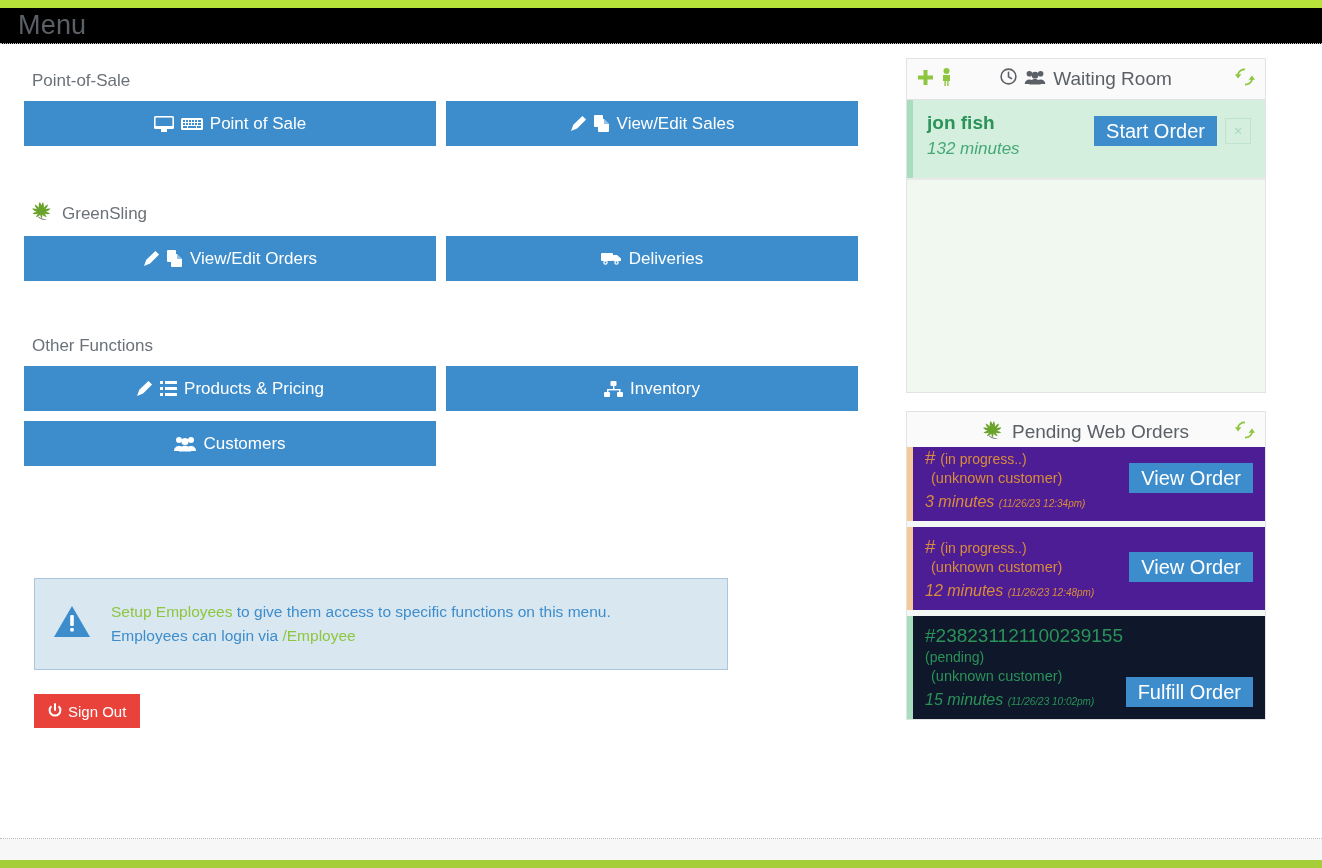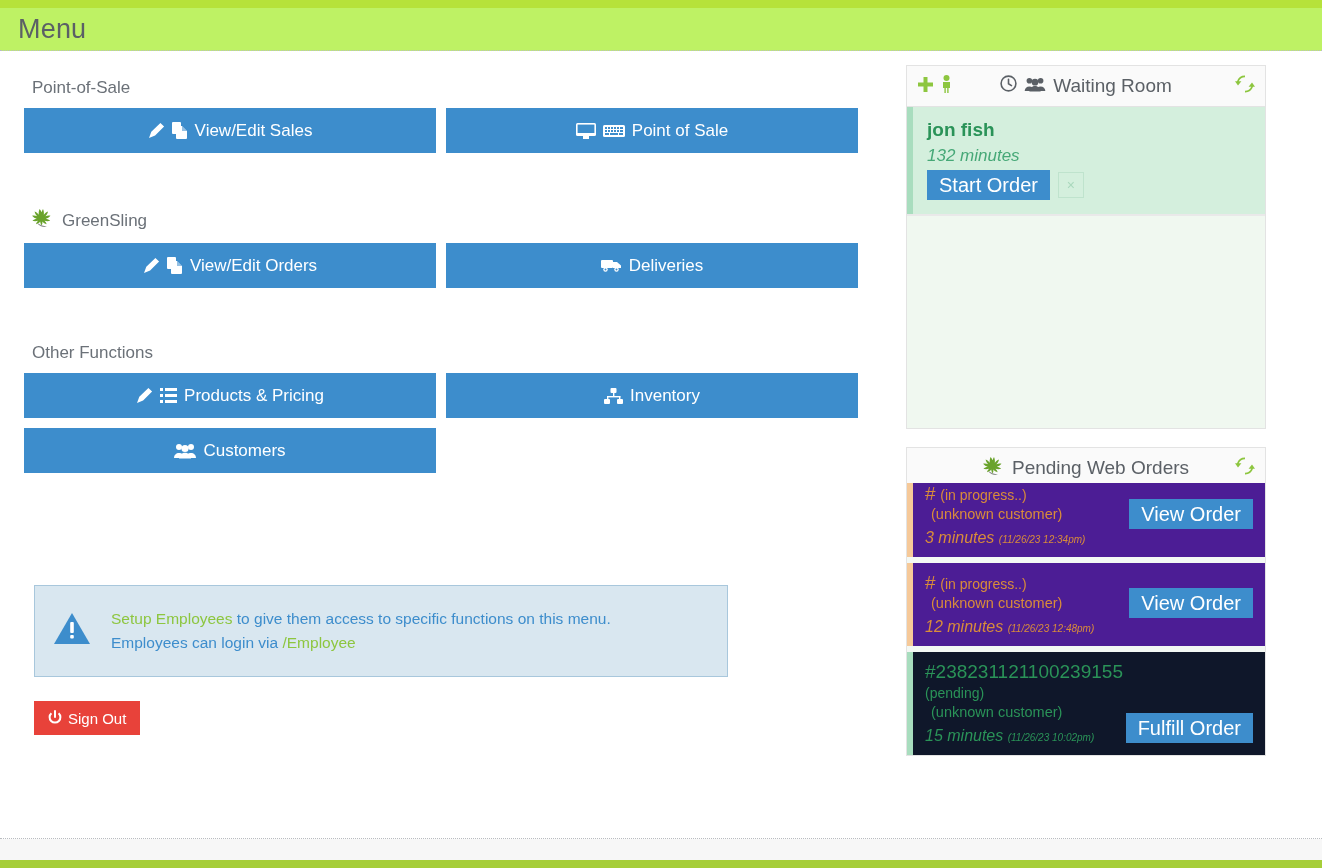--- a/index.html
+++ b/index.html
@@ -9,22 +9,22 @@
     font-family: "Liberation Sans", sans-serif;
     overflow: hidden;
   }
   .page { position: relative; width: 1322px; height: 868px; }
 
   
   .topbar { height: 8px; background: #b6e23a; width: 100%; }
 
   
   .header-band {
-    height: 43px;
-    background: #bef264;
+    height: 36px;
+    background: #000000;
     border-bottom: 1px dotted #b9bcc0;
     display: flex; align-items: center;
     padding-left: 18px;
   }
   .header-title {
     font-size: 27px; font-weight: 400; color: #5b6066;
     letter-spacing: .2px;
   }
 
   
@@ -105,21 +105,20 @@
     background: #ffffff;
   }
 
   
   .wr-card {
     background: #d4efdd;
     border-left: 6px solid #a8ddbe;
     padding: 12px 14px 14px 14px;
     display: flex; align-items: flex-start;
     min-height: 78px;
-    flex-direction: column;
   }
   .wr-info { flex: 1; }
   .wr-name { font-size: 19px; font-weight: bold; color: #2a9358; }
   .wr-time { font-size: 17px; font-style: italic; color: #46a877; margin-top: 5px; }
   .wr-actions { display: flex; align-items: center; gap: 8px; padding-top: 4px; }
   .btn-blue {
     background: #3d8dcc; color: #fff; border: none;
     height: 30px; padding: 0 12px; font-size: 20px;
     font-family: "Liberation Sans", sans-serif; cursor: pointer;
   }
@@ -183,35 +182,20 @@
 
   <div class="main">
 
     <div class="left-col">
 
       
       <div class="section-label">
         <span>Point-of-Sale</span>
       </div>
       <div class="btn-row">
-        <button class="big-btn">
-          <span>
-            <svg width="17" height="17" viewBox="0 0 17 17" fill="#fff">
-                <path d="M12.4 0.9l3.7 3.7-9 9L1 15.9l2.3-6.1 9.1-8.9z"></path>
-              </svg>
-          </span>
-          <span>
-            <svg width="16" height="17" viewBox="0 0 16 17" fill="#fff">
-                <rect x="0" y="0" width="9" height="12" rx="1"></rect>
-                <path d="M4 4h6l5 5v7a1 1 0 0 1-1 1H5a1 1 0 0 1-1-1V4z"></path>
-                <path d="M10 4l5 5h-5V4z" fill="#3d8dcc" opacity=".55"></path>
-              </svg>
-          </span>
-          <span class="lbl">View/Edit Sales</span>
-        </button>
         <button class="big-btn">
           <span>
             <svg width="20" height="16" viewBox="0 0 20 16" fill="#fff">
                 <rect x="0" y="0" width="20" height="13" rx="1.5"></rect>
                 <rect x="1.6" y="1.6" width="16.8" height="8.4" fill="#3d8dcc"></rect>
                 <rect x="7" y="13" width="6" height="3"></rect>
               </svg>
           </span>
           <span>
             <svg width="22" height="14" viewBox="0 0 22 14" fill="#fff">
@@ -230,20 +214,35 @@
                   <rect x="14" y="6" width="2" height="2"></rect>
                   <rect x="17" y="6" width="3" height="2"></rect>
                   <rect x="2" y="9" width="4" height="2"></rect>
                   <rect x="7" y="9" width="8" height="2"></rect>
                   <rect x="16" y="9" width="4" height="2"></rect>
                 </g>
               </svg>
           </span>
           <span class="lbl">Point of Sale</span>
         </button>
+        <button class="big-btn">
+          <span>
+            <svg width="17" height="17" viewBox="0 0 17 17" fill="#fff">
+                <path d="M12.4 0.9l3.7 3.7-9 9L1 15.9l2.3-6.1 9.1-8.9z"></path>
+              </svg>
+          </span>
+          <span>
+            <svg width="16" height="17" viewBox="0 0 16 17" fill="#fff">
+                <rect x="0" y="0" width="9" height="12" rx="1"></rect>
+                <path d="M4 4h6l5 5v7a1 1 0 0 1-1 1H5a1 1 0 0 1-1-1V4z"></path>
+                <path d="M10 4l5 5h-5V4z" fill="#3d8dcc" opacity=".55"></path>
+              </svg>
+          </span>
+          <span class="lbl">View/Edit Sales</span>
+        </button>
       </div>
 
       <div class="spacer-36"></div>
 
       
       <div class="section-label">
         <span>
           <svg width="22" height="20" viewBox="0 0 22 20">
             <g fill="#6aa32c">
               <path d="M11 1c.9 2 1.1 4 .8 5.8C12.9 5.2 14.4 4 16 3.5c-.4 2-1.4 3.6-2.6 4.8 1.6-.7 3.4-.9 5.1-.5-1.3 1.5-3 2.5-4.7 3 1.6.2 3.2.9 4.4 2-2 .6-4 .5-5.7-.1 1 .9 1.8 2.1 2.2 3.5-1.8-.4-3.3-1.4-4.3-2.7.1 1.3-.1 2.7-.6 4-1-1.2-1.5-2.6-1.6-4-1 1.3-2.5 2.3-4.3 2.7.4-1.4 1.2-2.6 2.2-3.5-1.7.6-3.7.7-5.7.1 1.2-1.1 2.8-1.8 4.4-2-1.7-.5-3.4-1.5-4.7-3 1.7-.4 3.5-.2 5.1.5C4 7.1 3 5.5 2.6 3.5 4.2 4 5.7 5.2 6.8 6.8 6.5 5 6.7 3 7.6 1c.9 1 1.5 2.1 1.9 3.2.4-1.1 1-2.2 1.5-3.2z"></path>

